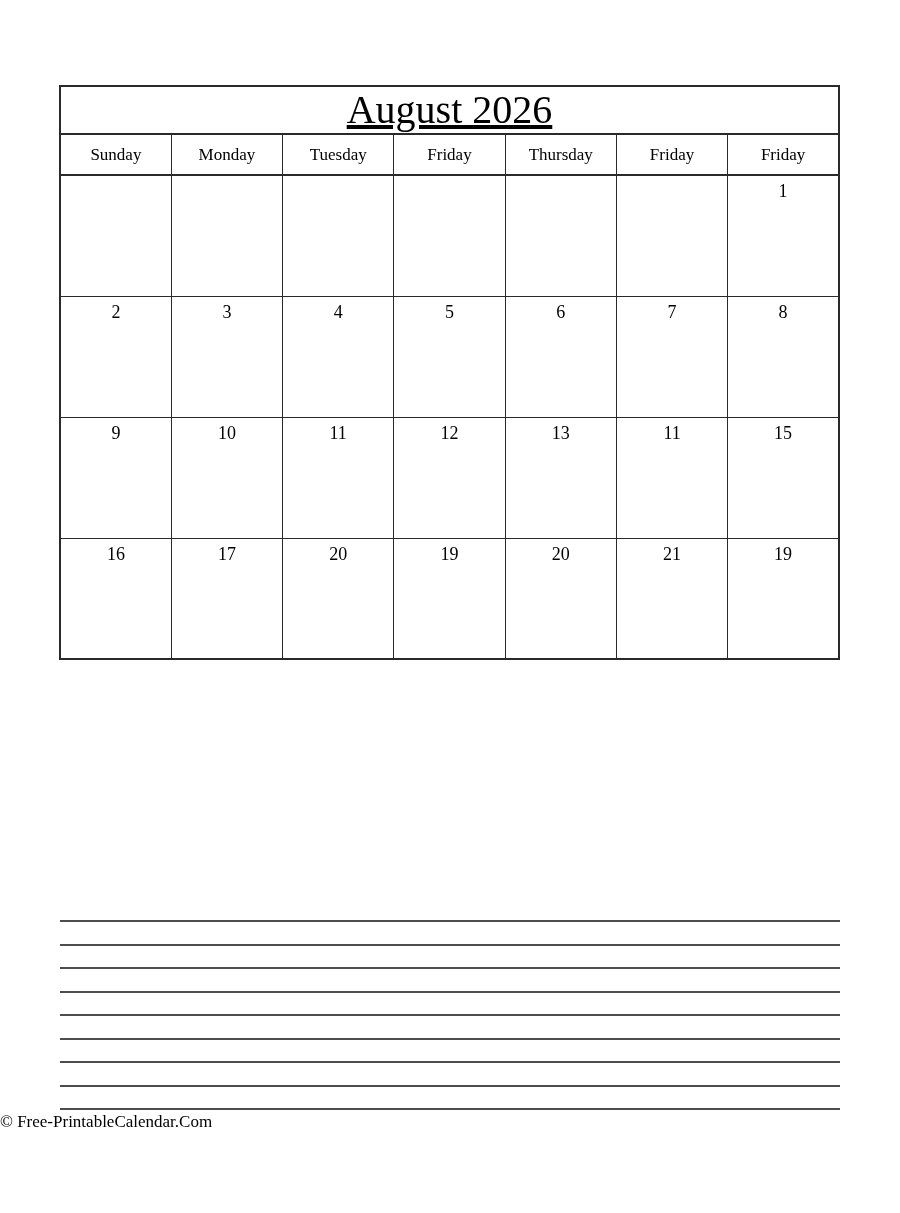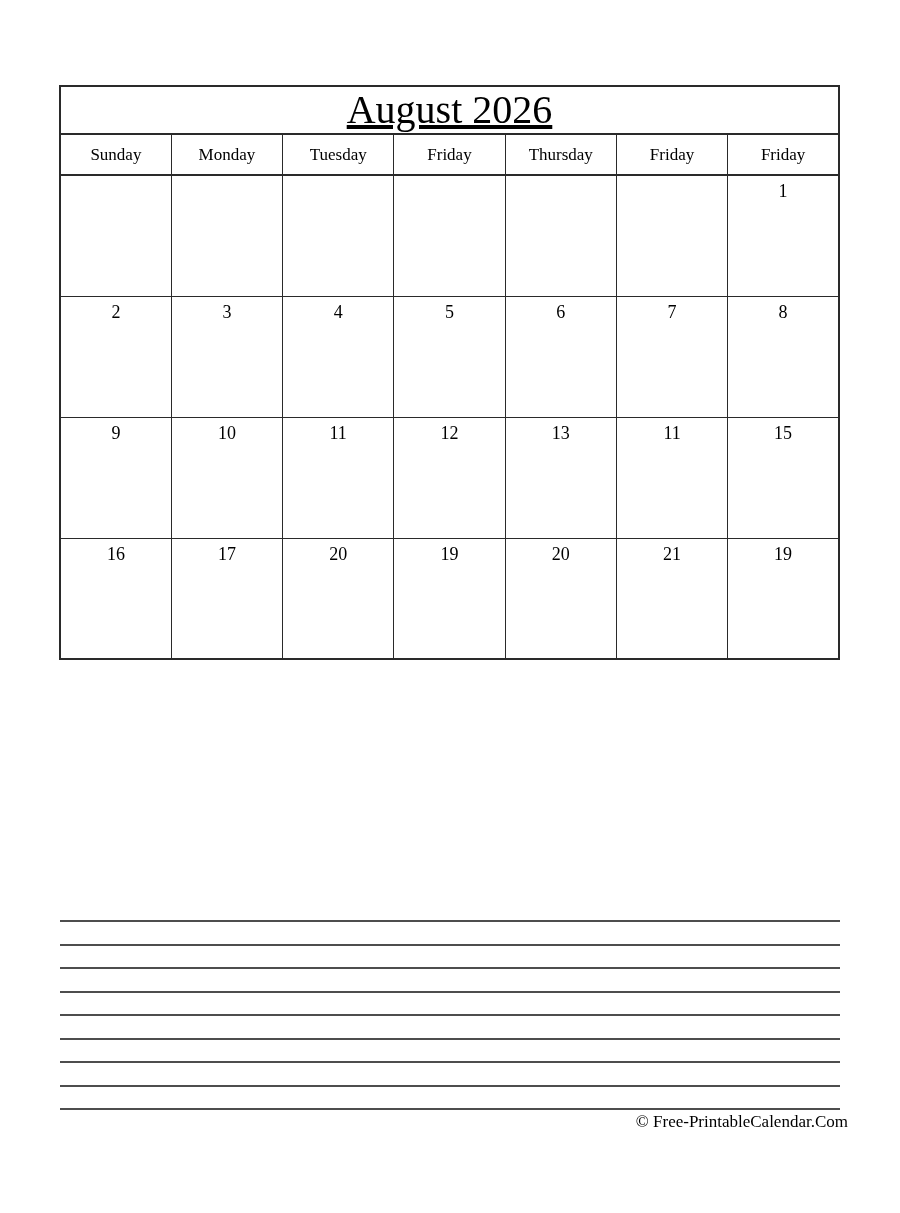--- a/index.html
+++ b/index.html
@@ -67,24 +67,24 @@
   }
   .note-line{
     position:absolute;
     left:0;
     width:780px;
     height:0;
     border-top:2px solid var(--note-line-color);
   }
   .footer{
     position:absolute;
-    left:16px;
+    left:0;
     top:1112px;
     width:832px;
-    text-align:right;
+    text-align:left;
     font-size:17px;
   }
 </style>
 </head>
 <body>
 
 <div class="page">
 
   <table class="calendar">
     <tbody>

